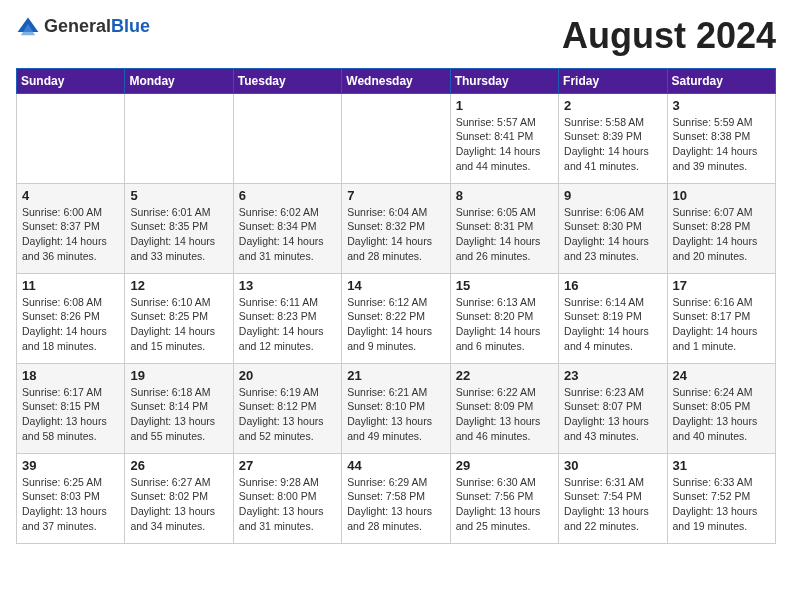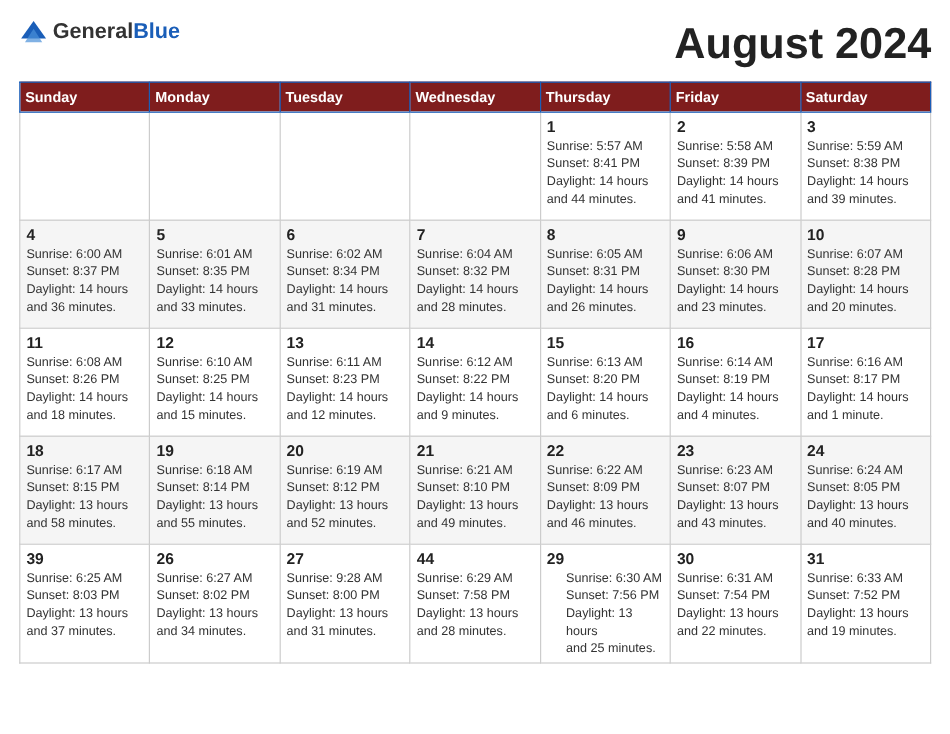--- a/index.html
+++ b/index.html
@@ -47,21 +47,21 @@
     .location {
       font-size: 15px;
       color: #444;
     }
     .calendar-table {
       width: 100%;
       border-collapse: collapse;
       font-size: 11px;
     }
     .calendar-table th {
-      background-color: #7f1d1d;
+      background-color: #4c1d95;
       color: #fff;
       padding: 5px 4px;
       text-align: left;
       font-size: 12px;
       border: 1px solid #1a5eb8;
     }
     .calendar-table td {
       border: 1px solid #ccc;
       vertical-align: top;
       padding: 4px 5px;
@@ -322,21 +322,21 @@
         </td>
         <td>
           <div class="day-number">44</div>
           <div class="day-info" style="white-space: pre-line;">Sunrise: 6:29 AM
 Sunset: 7:58 PM
 Daylight: 13 hours
 and 28 minutes.</div>
         </td>
         <td>
           <div class="day-number">29</div>
-          <div class="day-info" style="white-space: pre-line; margin-left: 16px;">Sunrise: 6:30 AM
+          <div class="day-info" style="white-space: pre-line;">Sunrise: 6:30 AM
 Sunset: 7:56 PM
 Daylight: 13 hours
 and 25 minutes.</div>
         </td>
         <td>
           <div class="day-number">30</div>
           <div class="day-info" style="white-space: pre-line;">Sunrise: 6:31 AM
 Sunset: 7:54 PM
 Daylight: 13 hours
 and 22 minutes.</div>

